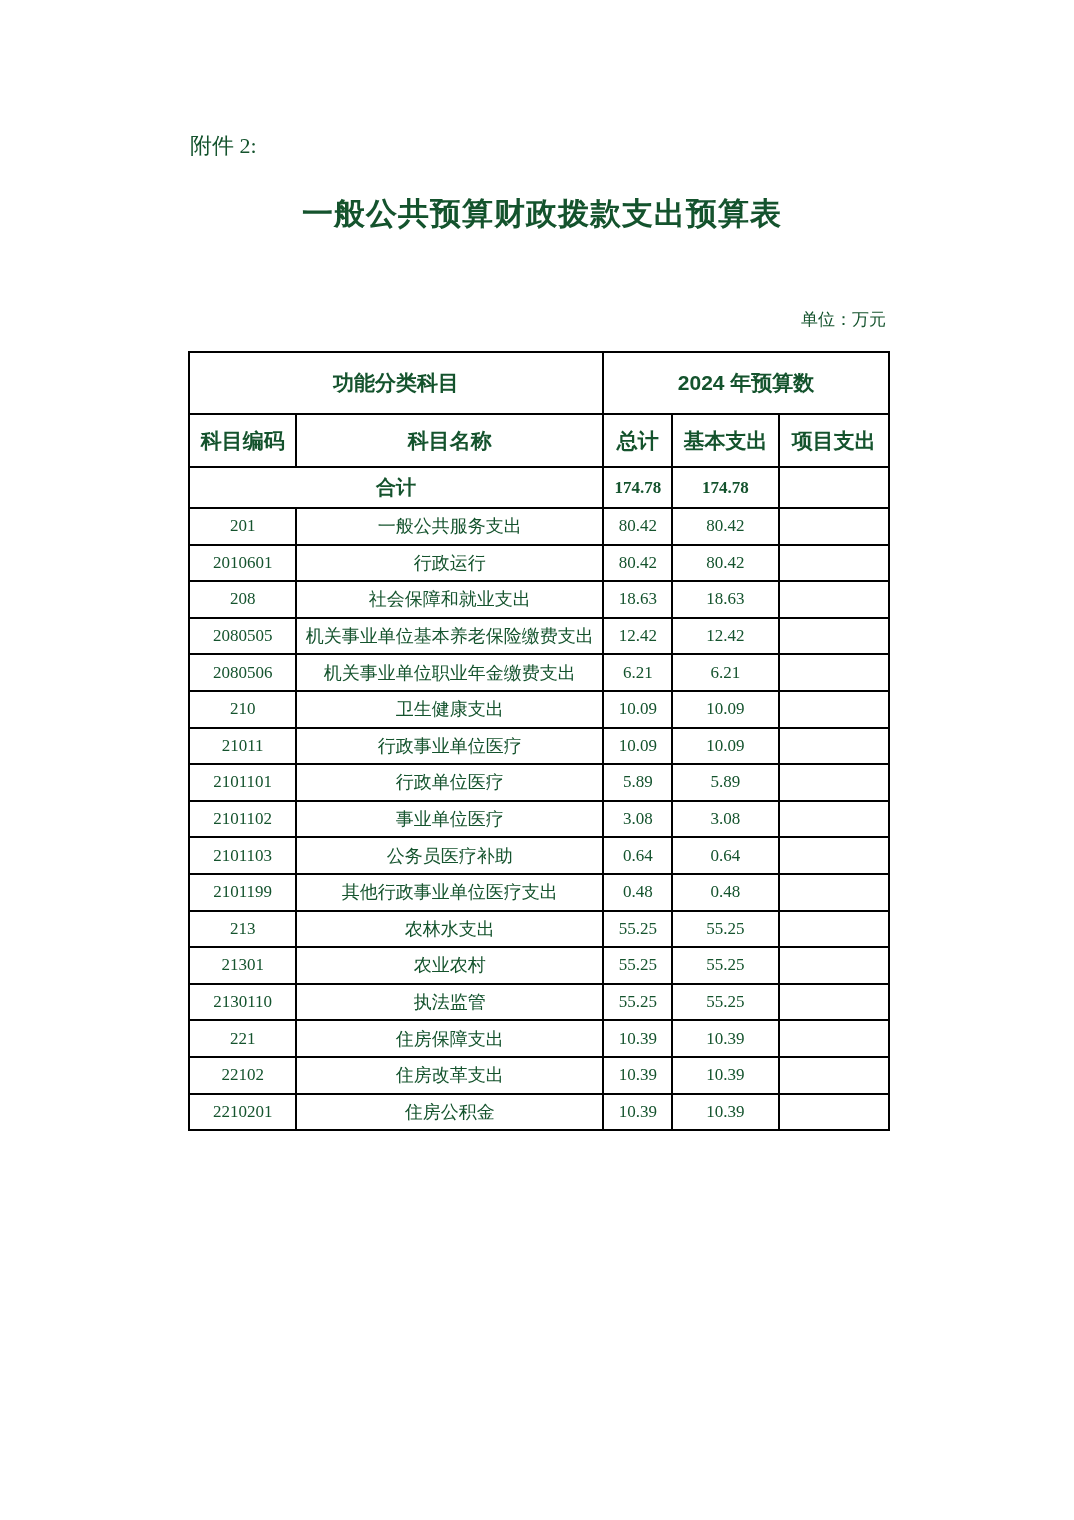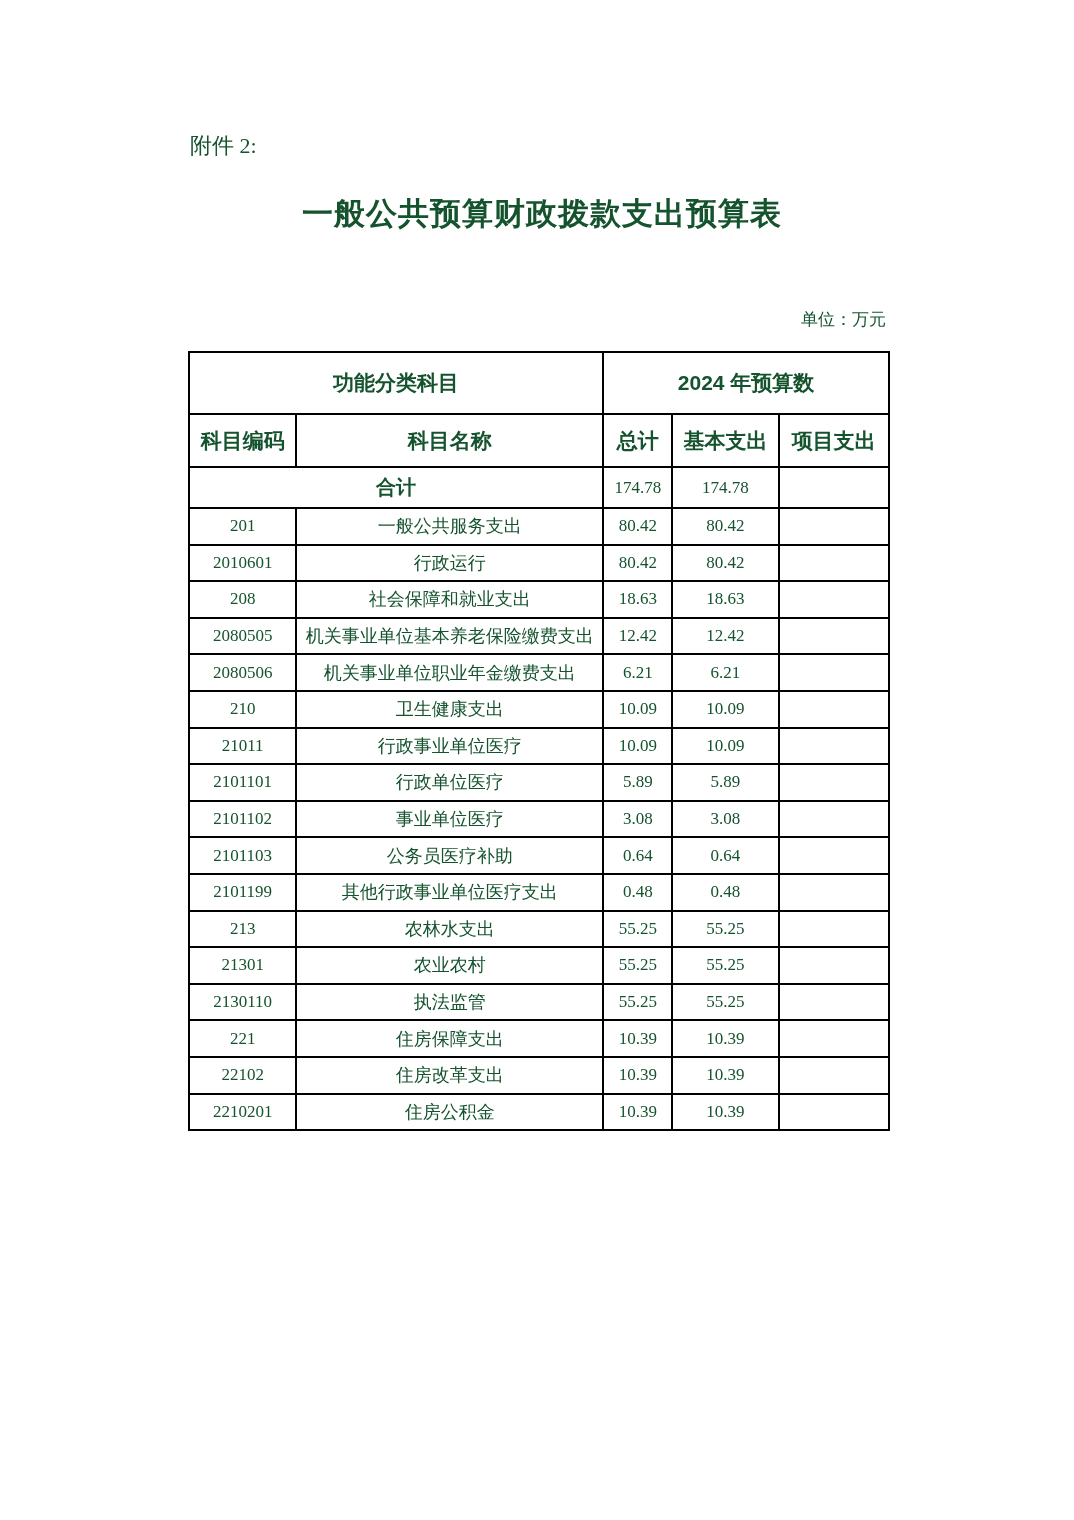--- a/index.html
+++ b/index.html
@@ -74,21 +74,21 @@
     font-family: "Liberation Sans", sans-serif;
     font-weight: bold;
     font-size: 21px;
   }
   .total-label {
     font-weight: bold;
     font-size: 20px;
     font-family: Liberation Sans, sans-serif;
   }
   .total-num {
-    font-weight: normal;
+    font-weight: bold;
     font-size: 17px;
     font-family: "Liberation Serif", serif;
   }
   .cell-code {
     font-size: 17px;
     font-family: "Liberation Serif", serif;
   }
   .cell-name {
     font-size: 18px;
     font-family: "Liberation Serif", serif;

